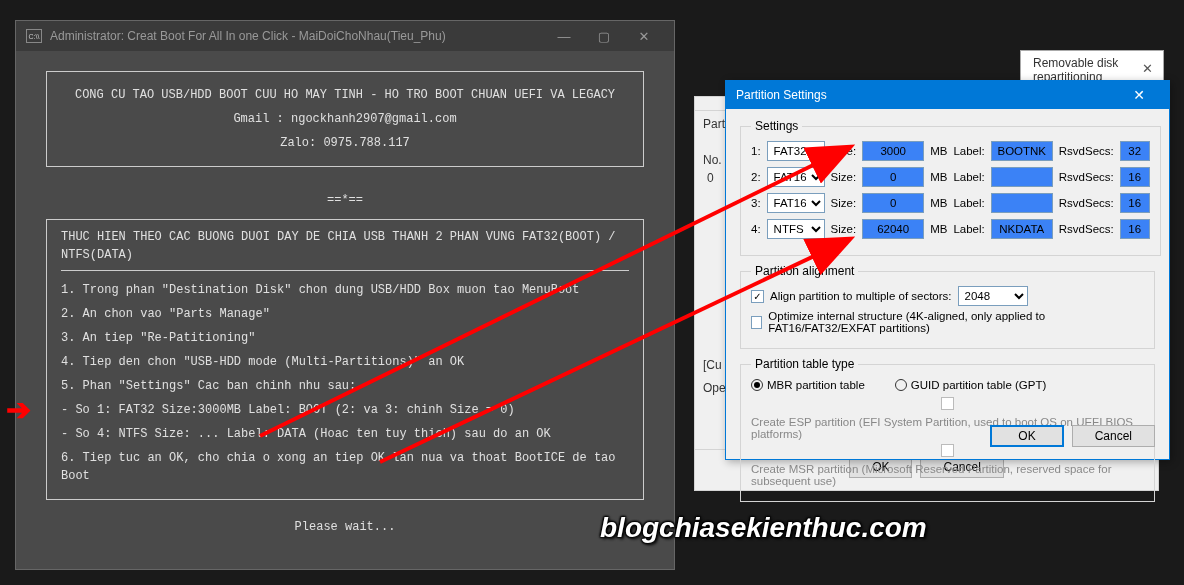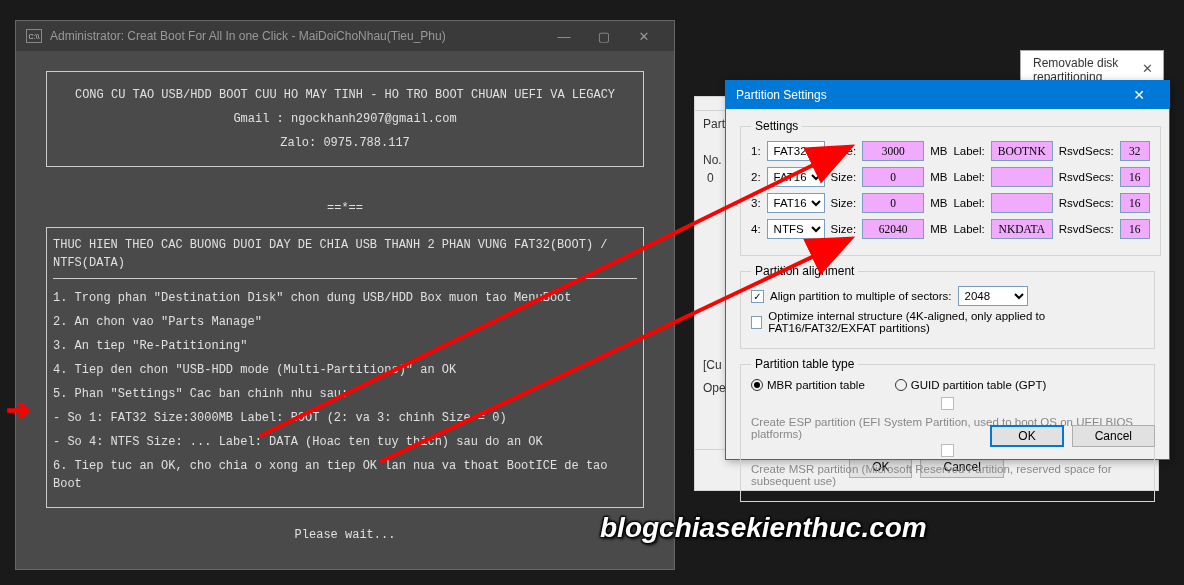--- a/index.html
+++ b/index.html
@@ -54,27 +54,27 @@
       padding: 20px 30px;
       color: #e0e0e0;
       font-family: "Consolas", "Courier New", monospace;
       font-size: 12px;
       line-height: 1.5;
     }
     .cmd-box1 {
       border: 1px solid #ccc;
       padding: 8px 20px;
       text-align: center;
-      margin-bottom: 26px;
+      margin-bottom: 18px;
     }
     .cmd-box1 div { margin: 6px 0; }
     .cmd-sep { text-align: center; padding: 6px 0 10px; }
     .cmd-box2 {
       border: 1px solid #ccc;
-      padding: 8px 6px;
+      padding: 8px 14px;
     }
     .cmd-box2-title {
       border-bottom: 1px solid #ccc;
       padding-bottom: 6px;
       margin-bottom: 10px;
     }
     .cmd-line { margin: 6px 0; }
     .cmd-wait { text-align: center; margin-top: 18px; }
 
     .bg-dialog1 {
@@ -188,25 +188,24 @@
     .sel {
       border: 1px solid #7a9ebd;
       background: #fff;
       height: 20px;
       font-size: 11.5px;
       padding: 0 2px;
     }
     .sel-fs { width: 58px; }
     .txt {
       border: 1px solid #7a9ebd;
-      background: #f0abfc;
+      background: #3b82f6;
       height: 20px;
       font-size: 11.5px;
       text-align: center;
-      font-family: Liberation Serif, serif;
     }
     .txt-size { width: 62px; }
     .txt-label { width: 62px; }
     .txt-rsvd { width: 30px; }
     .sel-align { width: 70px; }
     .align-row, .opt-row { display: flex; align-items: center; gap: 6px; margin-bottom: 4px; font-size: 11.5px; }
     .check { width: 13px; height: 13px; border: 1px solid #7a9ebd; background:#fff; display:inline-flex; align-items:center; justify-content:center; font-size:10px; }
     .radio-row { display: flex; gap: 30px; margin-bottom: 6px; align-items:center; font-size:11.5px;}
     .radio { width: 12px; height: 12px; border: 1px solid #333; border-radius: 50%; display:inline-flex; align-items:center; justify-content:center; margin-right:4px;}
     .radio-on::after { content:""; width:6px; height:6px; background:#000; border-radius:50%;}

